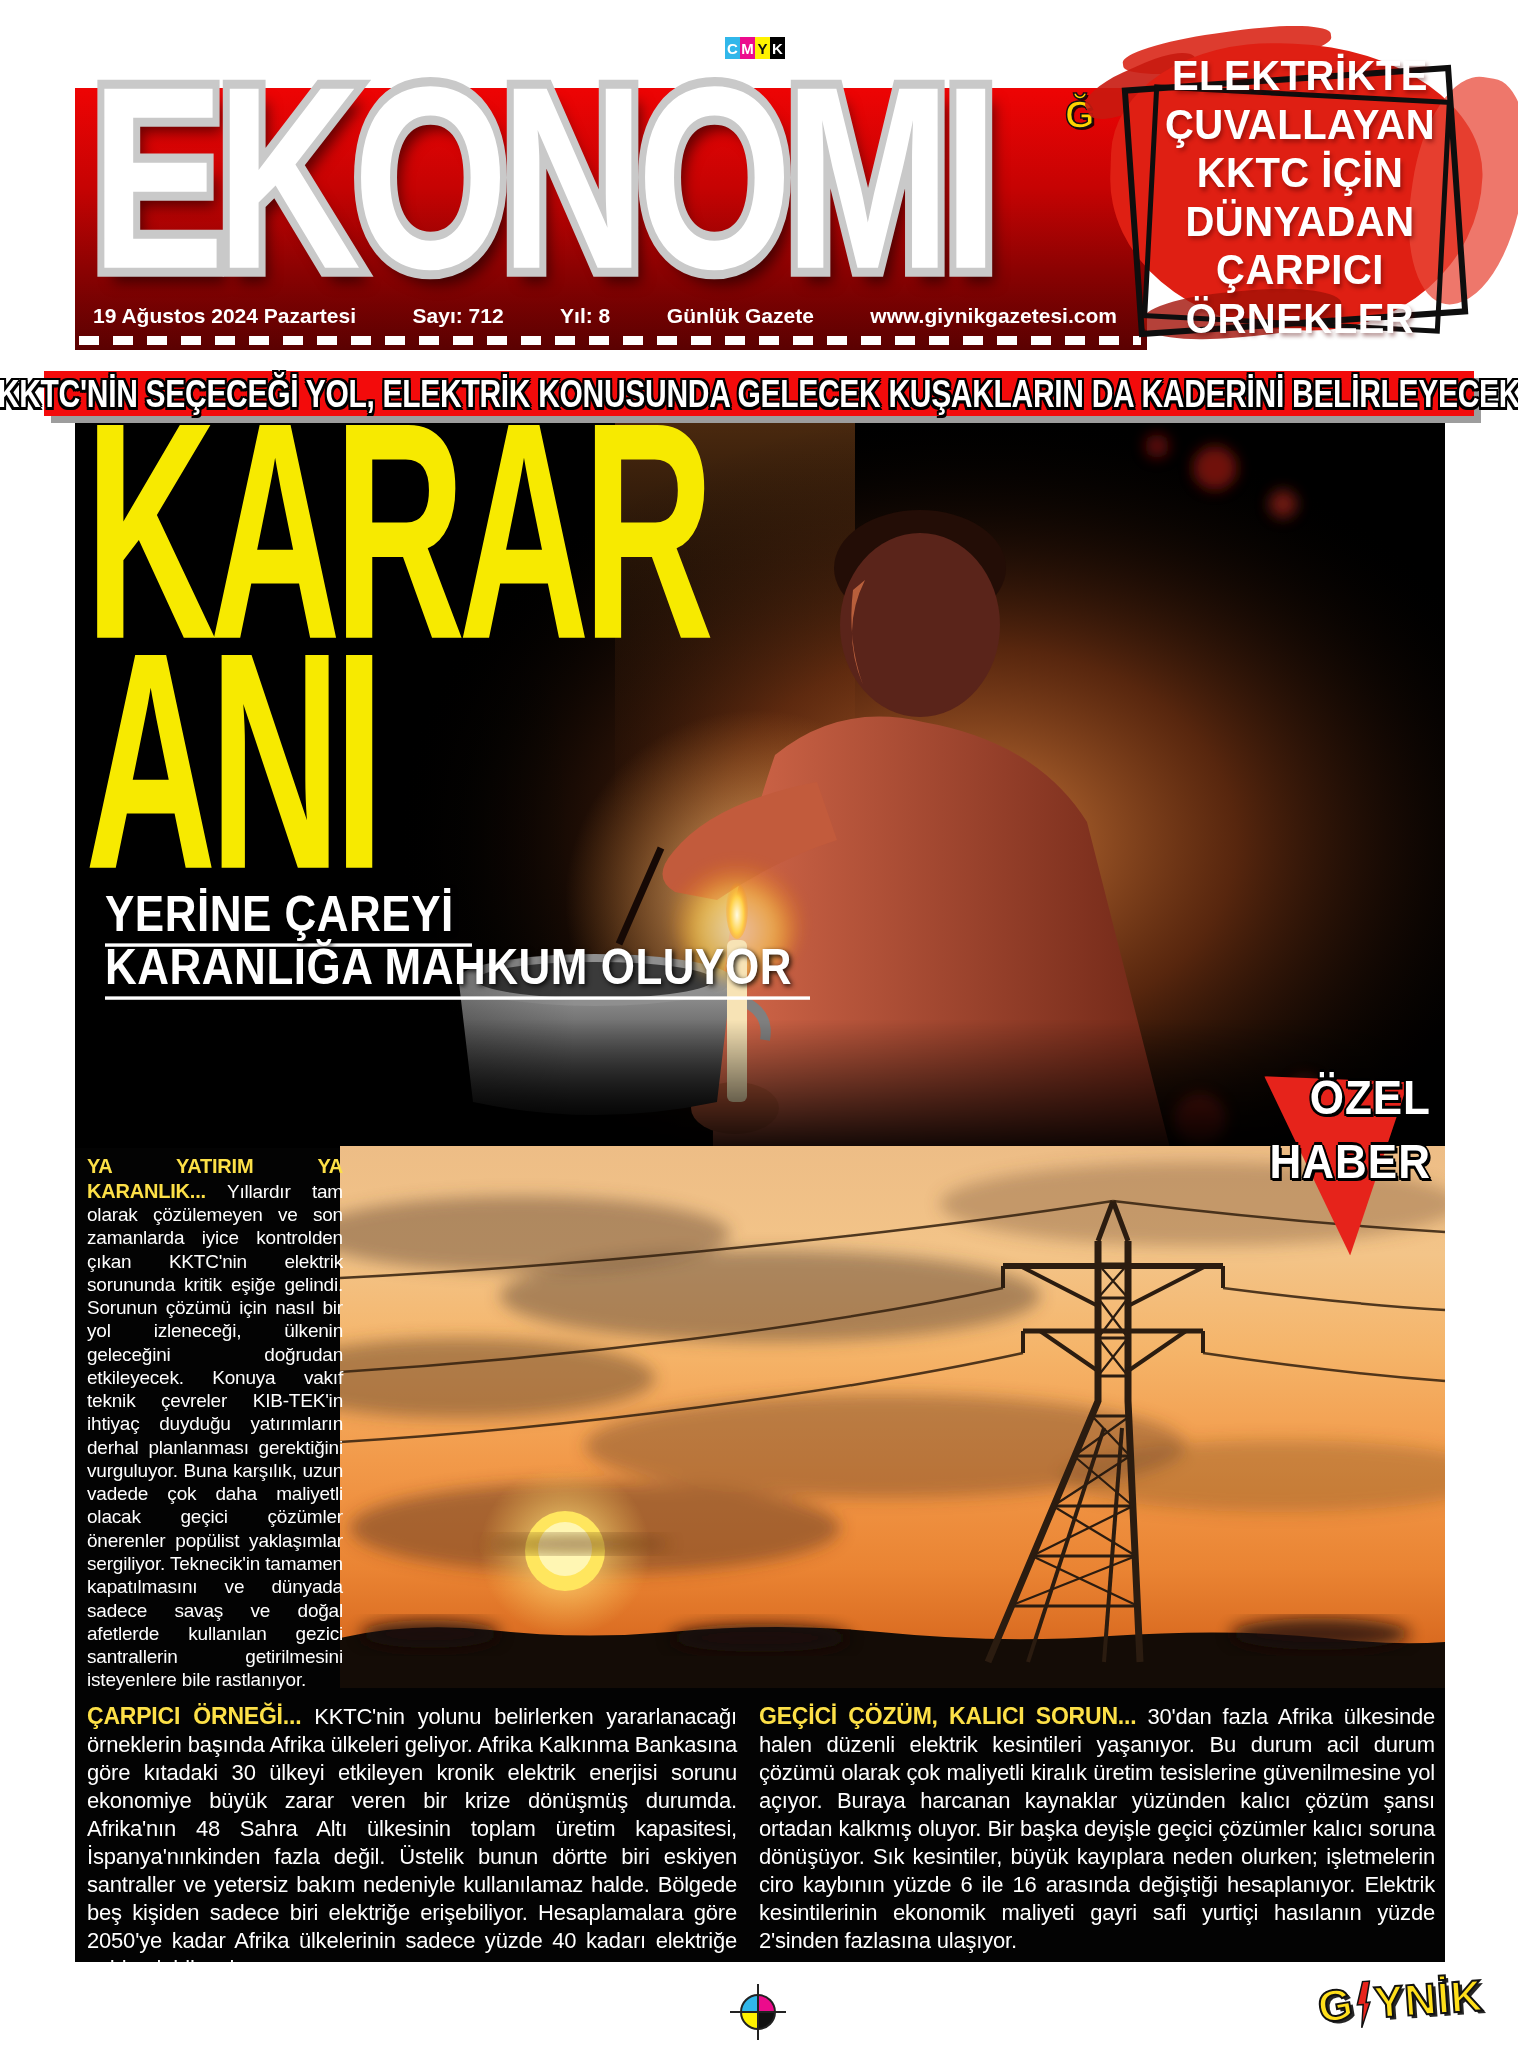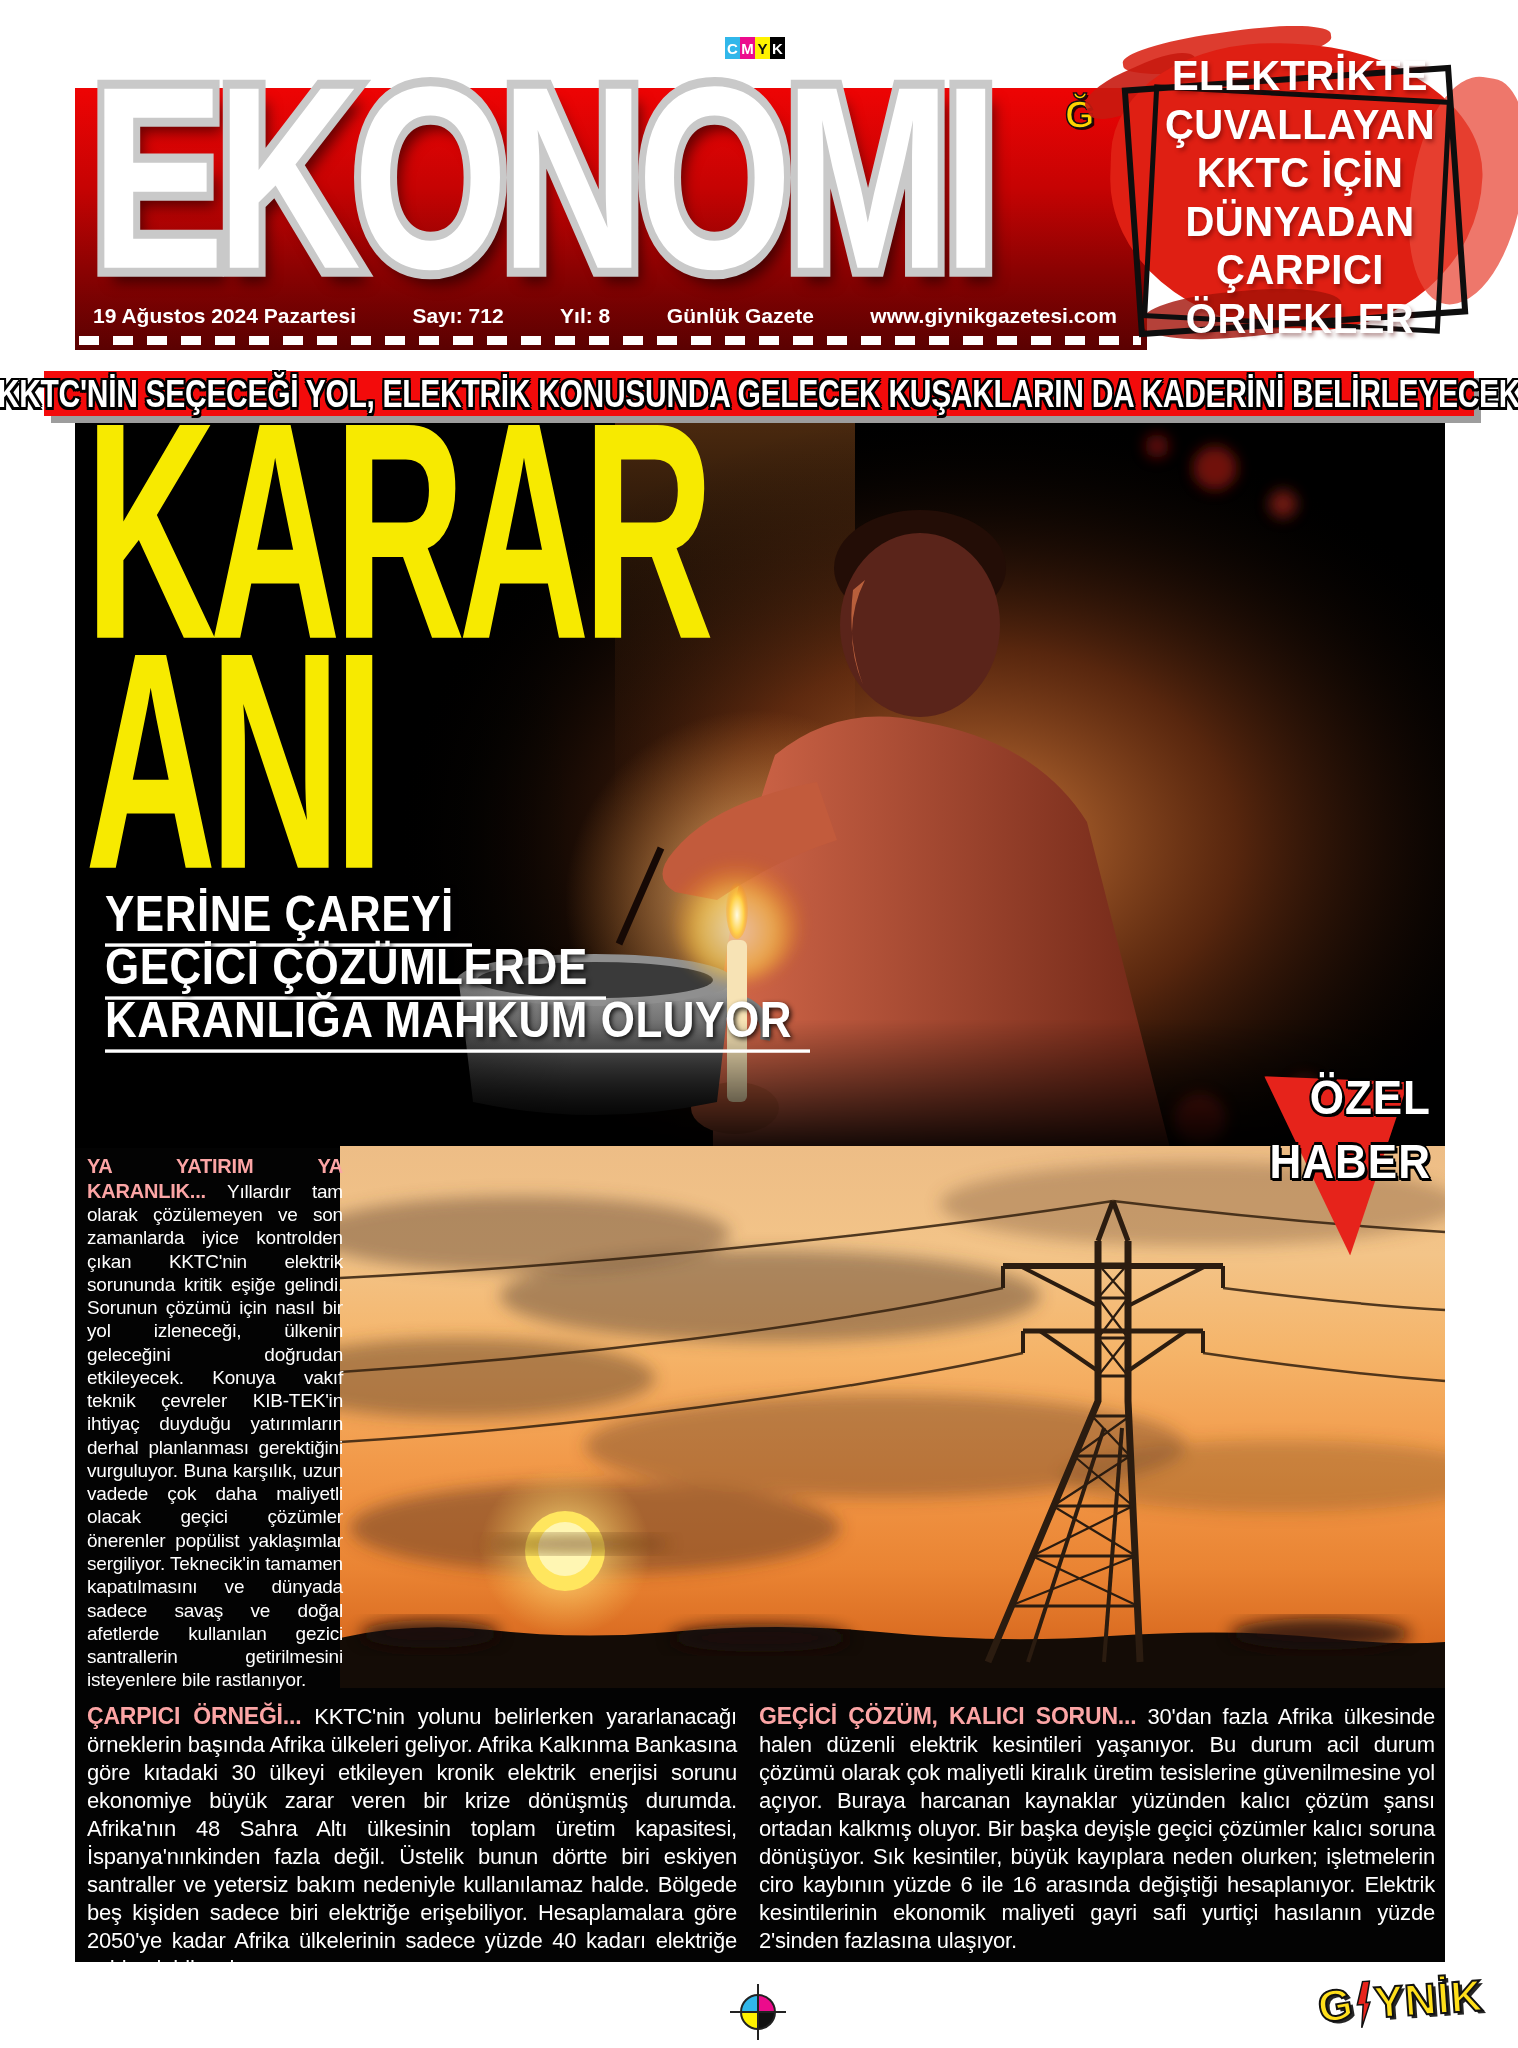--- a/index.html
+++ b/index.html
@@ -82,21 +82,21 @@
         clip-path:polygon(6% 0,100% 10%,52% 100%);transform:rotate(-5deg);}
   .ozel-line{position:absolute;right:14px;color:#fff;font-weight:900;font-size:44px;
         letter-spacing:1px;transform:scaleY(1.1);
         text-shadow:-2px 0 #000,2px 0 #000,0 -2px #000,0 3px #000,3px 3px 0 #000,-2px 2px #000;}
   .ozel-l1{top:8px;}
   .ozel-l2{top:72px;}
 
   .intro{position:absolute;left:12px;top:734px;width:256px;z-index:3;}
   .intro p{margin:0;color:#fff;font-size:19px;line-height:1.225;letter-spacing:-.2px;
         text-align:justify;}
-  .lead{color:#fca5a5;font-weight:800;}
+  .lead{color:#fde047;font-weight:800;}
   .intro .lead{font-size:20px;}
 
   .bottom-cols{position:absolute;left:12px;top:1282px;width:1348px;display:flex;gap:22px;z-index:3;}
   .bcol{color:#fff;font-size:22px;line-height:1.27;letter-spacing:-.2px;text-align:justify;}
   .bcol p{margin:0;}
   .bcol .lead{font-size:23px;}
   .bcol-left{width:650px;}
   .bcol-right{width:676px;}
 
   
@@ -230,21 +230,20 @@
       </g>
       <rect x="0" y="0" width="500" height="728" fill="url(#leftFade)" opacity=".92"></rect>
       <rect x="0" y="600" width="1370" height="128" fill="url(#botFade)" opacity=".9"></rect>
     </svg>
 
     <div class="hl hl1">KARAR</div>
     <div class="hl hl2">ANI</div>
 
     <div class="deck">
       <div class="deck-line"><span>YERİNE ÇAREYİ</span></div>
-      <div class="deck-line"><span>GEÇİCİ ÇÖZÜMLERDE</span></div>
       <div class="deck-line"><span>KARANLIĞA MAHKUM OLUYOR</span></div>
     </div>
 
     <svg class="photo-pylon" width="1105" height="542" viewBox="0 0 1105 542">
       <defs>
         <linearGradient id="skyG" x1="0" y1="0" x2="0" y2="1">
           <stop offset="0" stop-color="#edbd86"></stop>
             <stop offset=".2" stop-color="#f3c488"></stop>
           <stop offset=".38" stop-color="#f5b469"></stop>
             <stop offset=".58" stop-color="#f29a4a"></stop>

